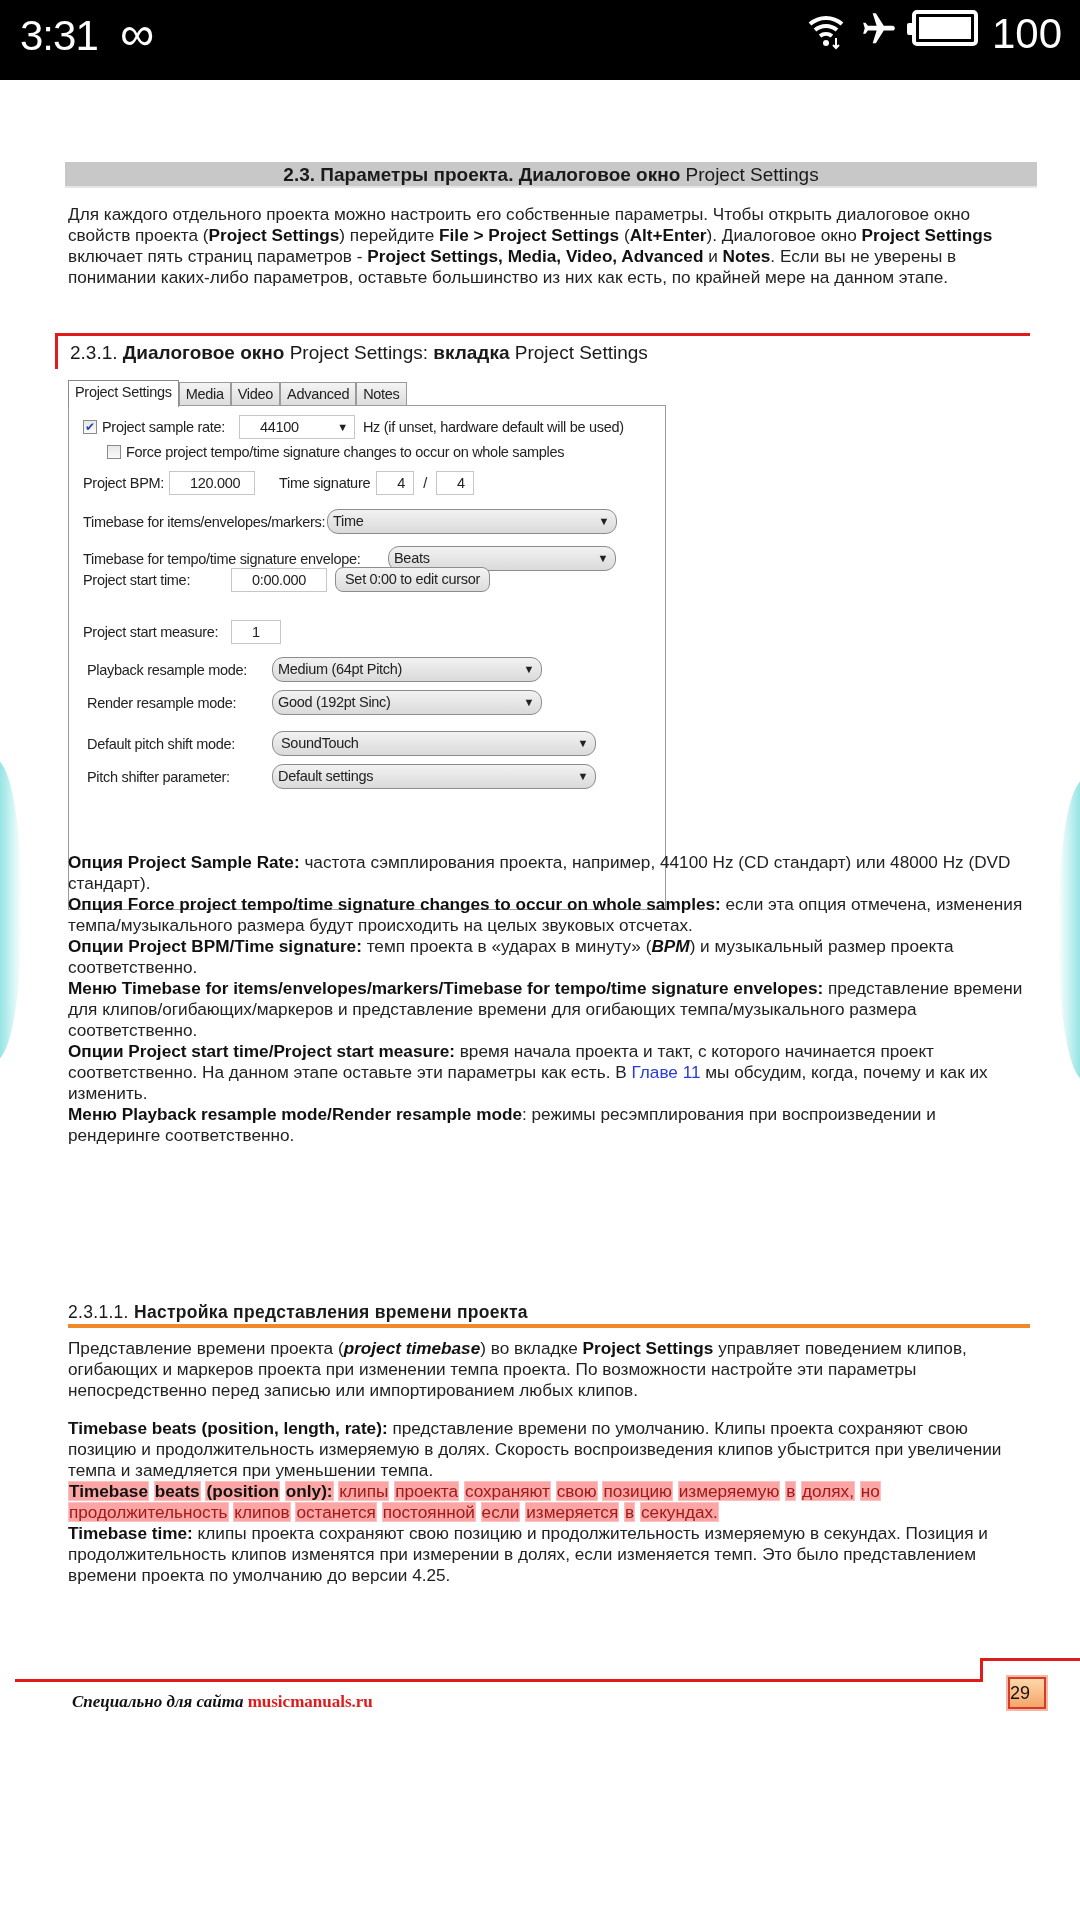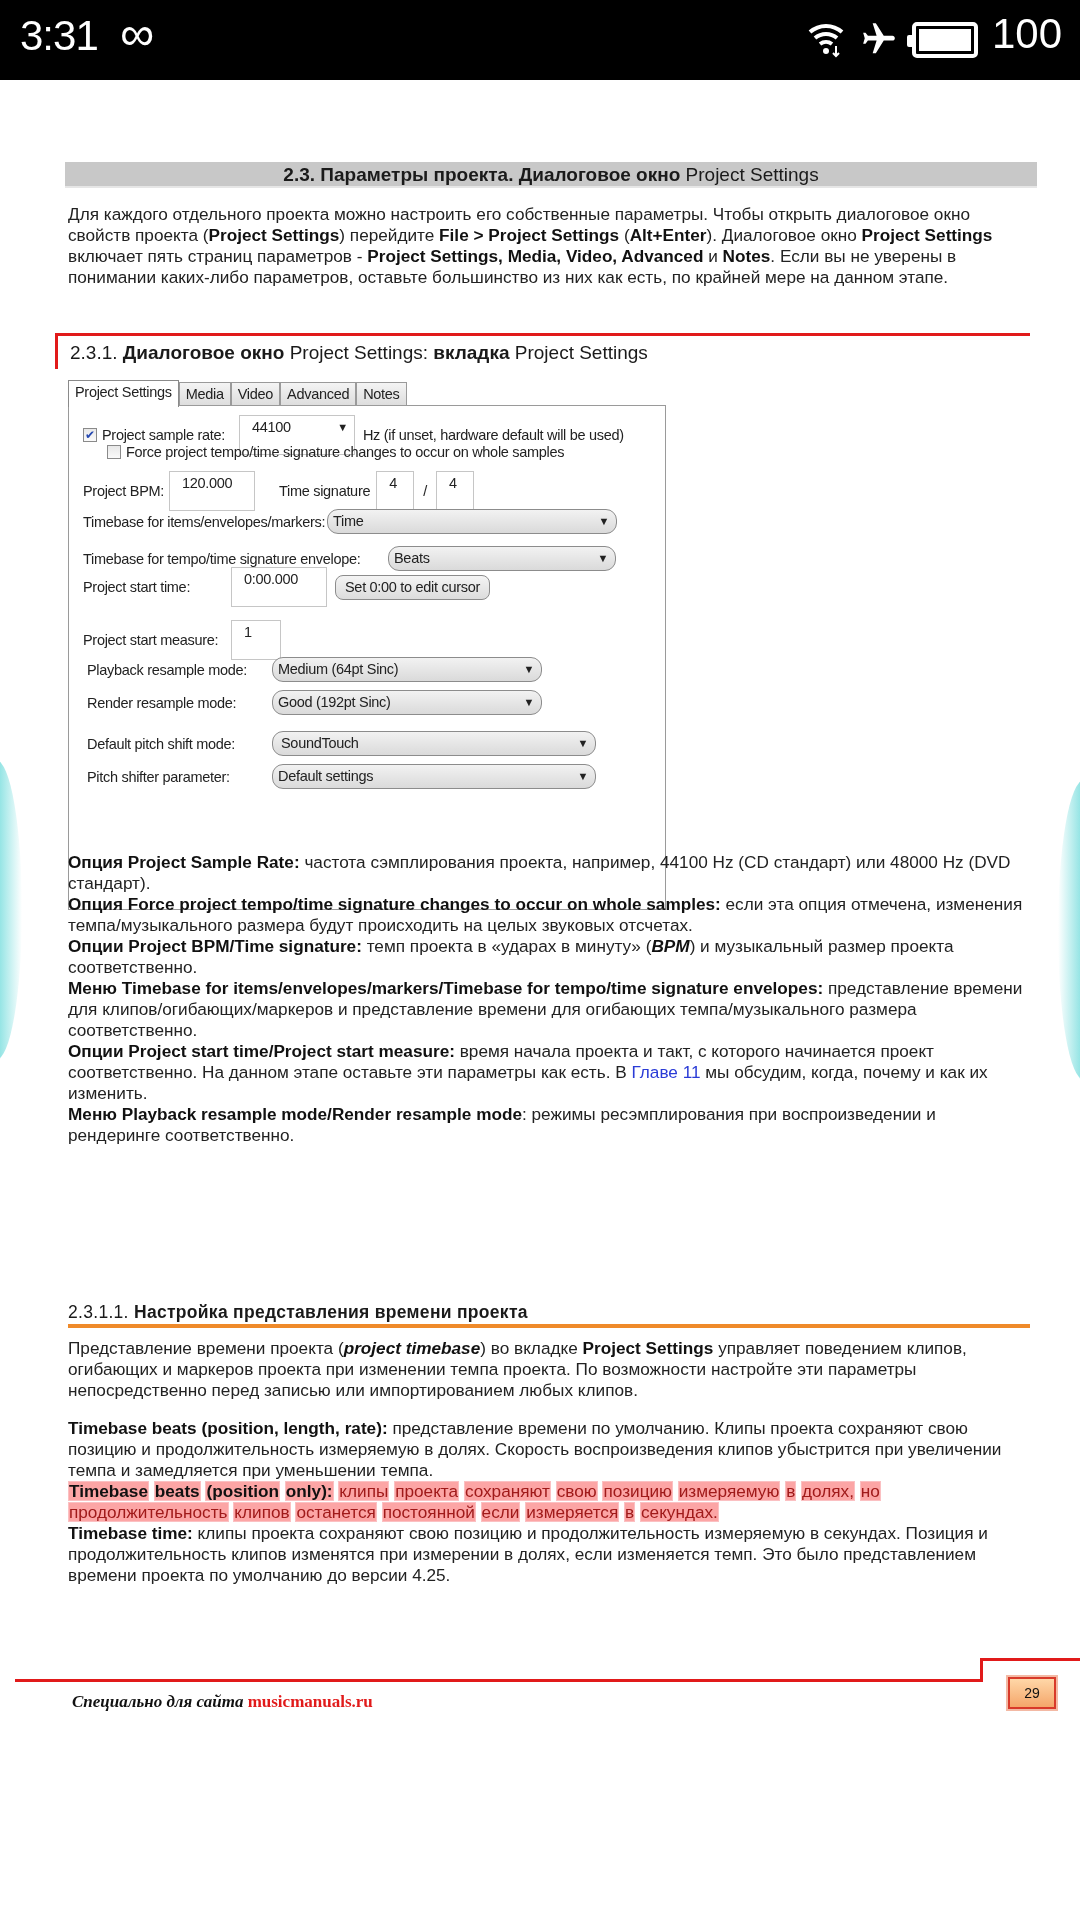--- a/index.html
+++ b/index.html
@@ -3,21 +3,21 @@
 <meta charset="utf-8">
 <style>
   * { box-sizing: border-box; margin: 0; padding: 0; }
   html, body { width: 1080px; height: 1920px; background: #ffffff; overflow: hidden; }
   body { font-family: "Liberation Sans", sans-serif; color: #1a1a1a; position: relative; }
 
   
   .statusbar { position: absolute; left: 0; top: 0; width: 1080px; height: 80px; background: #000; color: #fff; }
   .sb-time { position: absolute; left: 20px; top: 12px; font-size: 42px; letter-spacing: -1px; }
   .sb-inf { position: absolute; left: 120px; top: 6px; font-size: 48px; }
-  .sb-right { position: absolute; right: 18px; top: 10px; display: flex; align-items: flex-end; gap: 14px; font-size: 42px; }
+  .sb-right { position: absolute; right: 18px; top: 10px; display: flex; align-items: flex-start; gap: 14px; font-size: 42px; }
   .sb-batt { width: 66px; height: 36px; border: 4px solid #fff; border-radius: 5px; position: relative; padding: 3px; }
   .sb-batt::before { content: ""; position: absolute; left: -9px; top: 9px; width: 5px; height: 12px; background: #fff; border-radius: 2px 0 0 2px; }
   .sb-batt .fill { width: 100%; height: 100%; background: #fff; }
 
   
   .edge-left { position: absolute; left: -30px; top: 760px; width: 52px; height: 300px; border-radius: 0 50% 50% 0 / 0 50% 50% 0; background: linear-gradient(90deg, #13c7c7 0%, #8fe3e3 55%, rgba(255,255,255,0) 100%); }
   .edge-right { position: absolute; right: -30px; top: 780px; width: 52px; height: 300px; border-radius: 50% 0 0 50% / 50% 0 0 50%; background: linear-gradient(270deg, #13c7c7 0%, #8fe3e3 55%, rgba(255,255,255,0) 100%); }
 
   
   .page { position: absolute; left: 0; top: 80px; width: 1080px; height: 1840px; }
@@ -32,38 +32,38 @@
   .h3 b { font-weight: bold; text-align: center; }
 
   
   .dlg { position: absolute; left: 68px; top: 300px; width: 598px; height: 530px; font-size: 14.5px; color: #222; letter-spacing: -0.3px; }
   .tabs { position: absolute; left: 0; top: 0; height: 26px; display: flex; }
   .tab { height: 24px; margin-top: 2px; border: 1px solid #9a9a9a; border-bottom: none; background: linear-gradient(#f4f4f4, #dcdcdc); padding: 3px 6px 0; font-size: 14.5px; }
   .tab.active { height: 27px; margin-top: 0; background: #fff; border-color: #8a8a8a; position: relative; z-index: 2; }
   .panel { position: absolute; left: 0; top: 25px; width: 598px; height: 505px; border: 1px solid #9a9a9a; background: #fff; }
   .row { position: absolute; display: flex; align-items: center; white-space: nowrap; }
   .cb { width: 14px; height: 14px; border: 1px solid #8a8a8a; background: linear-gradient(#e8e8e8, #fafafa); margin-right: 5px; display: inline-flex; align-items: center; justify-content: center; font-size: 12px; color: #2447b0; }
-  .txt { border: 1px solid #c6c6c6; background: #fff; height: 40px; line-height: 22px; padding-left: 12px; }
+  .txt { border: 1px solid #c6c6c6; background: #fff; height: 24px; line-height: 22px; padding-left: 20px; }
   .combo { border: 1px solid #8c8c8c; border-radius: 11px; background: linear-gradient(#f2f2f2, #dadada); height: 25px; line-height: 23px; padding-left: 5px; position: relative; }
   .combo .arr { position: absolute; right: 7px; top: 0; font-size: 11px; }
   .btn { border: 1px solid #8c8c8c; border-radius: 8px; background: linear-gradient(#f4f4f4, #dcdcdc); height: 25px; line-height: 23px; padding: 0 9px; }
   .cursor { position: absolute; left: 75px; top: 16px; width: 16px; height: 24px; }
 
   .h4 { position: absolute; left: 68px; top: 1222px; width: 962px; height: 26px; border-bottom: 4px solid #ef8a2a; font-size: 17.5px; letter-spacing: 0.3px; }
   .h4 b { font-weight: bold; }
 
   .hl { background: #fca5a5; color: #a01a1a; padding: 0 1px; box-shadow: 0 0 0 1px #fbc0c2 inset; }
 
   
   .footer-line { position: absolute; left: 15px; top: 1599px; width: 968px; height: 3px; background: #e11a1a; }
   .footer-step { position: absolute; left: 980px; top: 1578px; width: 3px; height: 24px; background: #e11a1a; }
   .footer-top { position: absolute; left: 980px; top: 1578px; width: 100px; height: 3px; background: #e11a1a; }
   .footer-text { position: absolute; left: 72px; top: 1612px; font-family: "Liberation Serif", serif; font-style: italic; font-weight: bold; font-size: 17px; color: #111; }
   .footer-text .site { color: #e11a1a; font-style: normal; }
-  .pagenum { position: absolute; left: 1008px; top: 1597px; width: 48px; height: 32px; background: linear-gradient(#ffd7a8, #f4a66a); border: 2px solid #d83a2a; box-shadow: 0 0 0 2px #f3b9a4; text-align: center; font-size: 14px; line-height: 28px; color: #111; }
+  .pagenum { position: absolute; left: 1008px; top: 1597px; width: 38px; height: 32px; background: linear-gradient(#ffd7a8, #f4a66a); border: 2px solid #d83a2a; box-shadow: 0 0 0 2px #f3b9a4; text-align: left; font-size: 18px; line-height: 28px; color: #111; }
 </style>
 </head>
 <body>
 
 <div class="statusbar">
   <span class="sb-time">3:31</span>
   <span class="sb-inf">∞</span>
   <div class="sb-right">
     <svg width="40" height="40" viewBox="0 0 40 40">
       <path d="M4 14 A24 24 0 0 1 36 14" stroke="#fff" stroke-width="4" fill="none"></path>
@@ -150,21 +150,21 @@
         <span style="width:148px;">Project start time:</span>
         <span class="txt" style="width:96px;">0:00.000</span>
         <span class="btn" style="margin-left:8px;">Set 0:00 to edit cursor</span>
       </div>
       <div class="row" style="left:14px; top:214px;">
         <span style="width:148px;">Project start measure:</span>
         <span class="txt" style="width:50px;">1</span>
       </div>
       <div class="row" style="left:18px; top:251px;">
         <span style="width:185px;">Playback resample mode:</span>
-        <span class="combo" style="width:270px;"><span>Medium (64pt Sinc)</span><span class="arr">▼</span></span>
+        <span class="combo" style="width:270px;"><span>Medium (64pt Pitch)</span><span class="arr">▼</span></span>
       </div>
       <div class="row" style="left:18px; top:284px;">
         <span style="width:185px;">Render resample mode:</span>
         <span class="combo" style="width:270px;"><span>Good (192pt Sinc)</span><span class="arr">▼</span></span>
       </div>
       <div class="row" style="left:18px; top:325px;">
         <span style="width:185px;">Default pitch shift mode:</span>
         <span class="combo" style="width:324px;padding-left:8px;"><span>SoundTouch</span><span class="arr">▼</span></span>
       </div>
       <div class="row" style="left:18px; top:358px;">

